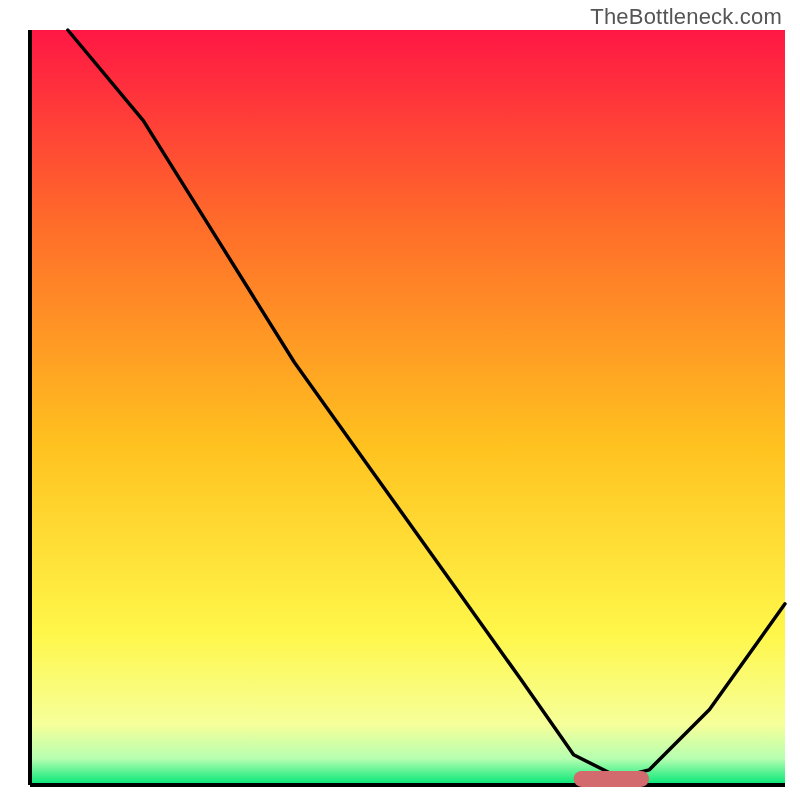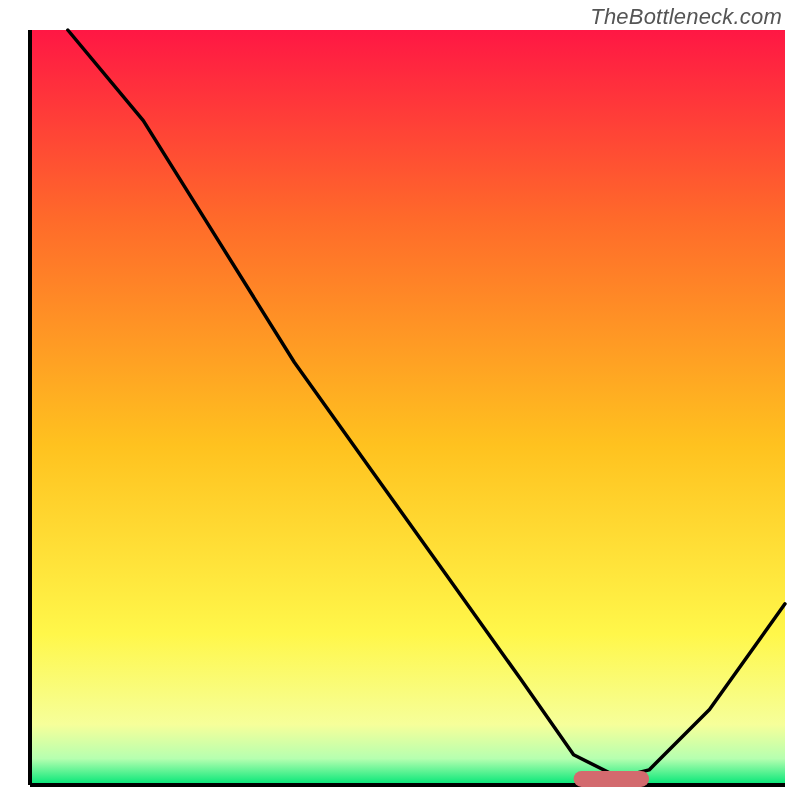--- a/index.html
+++ b/index.html
@@ -8,21 +8,20 @@
     width: 800px;
     height: 800px;
     background: #ffffff;
     font-family: Arial, Helvetica, sans-serif;
     overflow: hidden;
   }
   .wrap {
     position: relative;
     width: 800px;
     height: 800px;
-    font-style: italic;
   }
   .watermark {
     position: absolute;
     top: 4px;
     right: 18px;
     color: #555;
     font-size: 22px;
     font-weight: 500;
     letter-spacing: 0.2px;
     z-index: 5;

